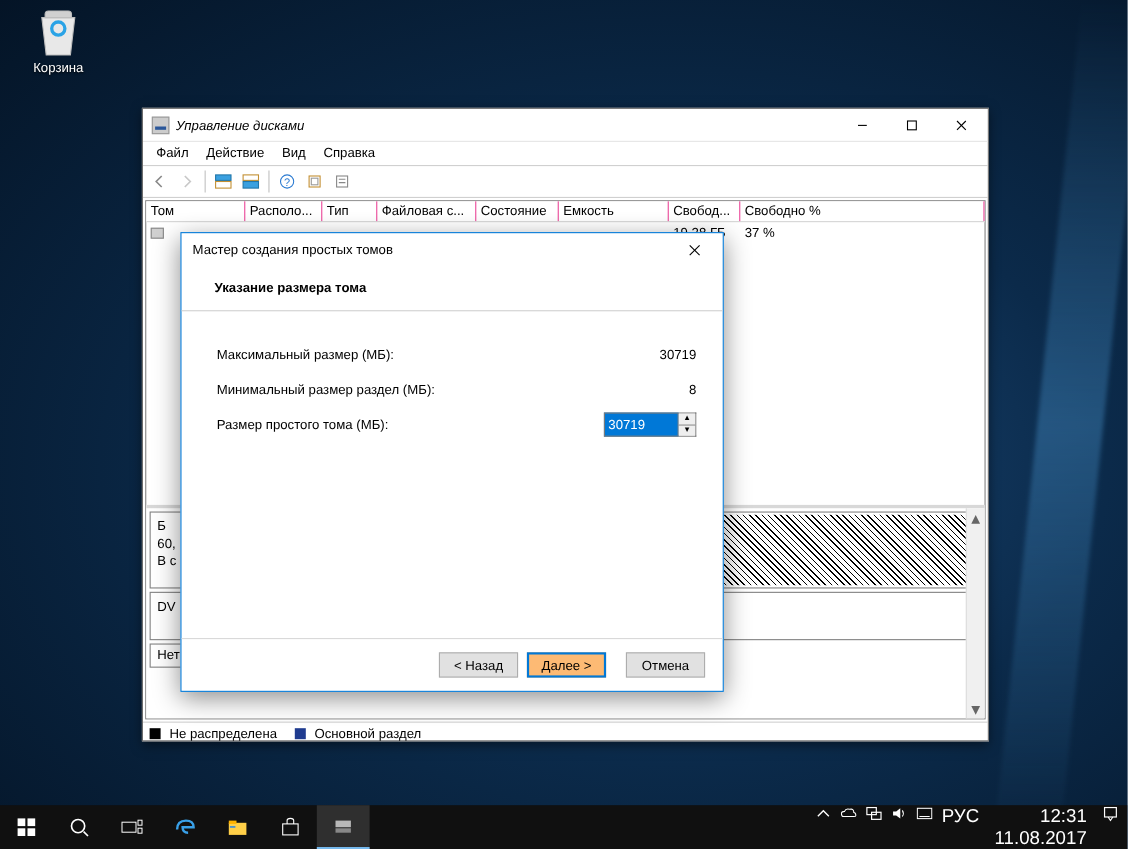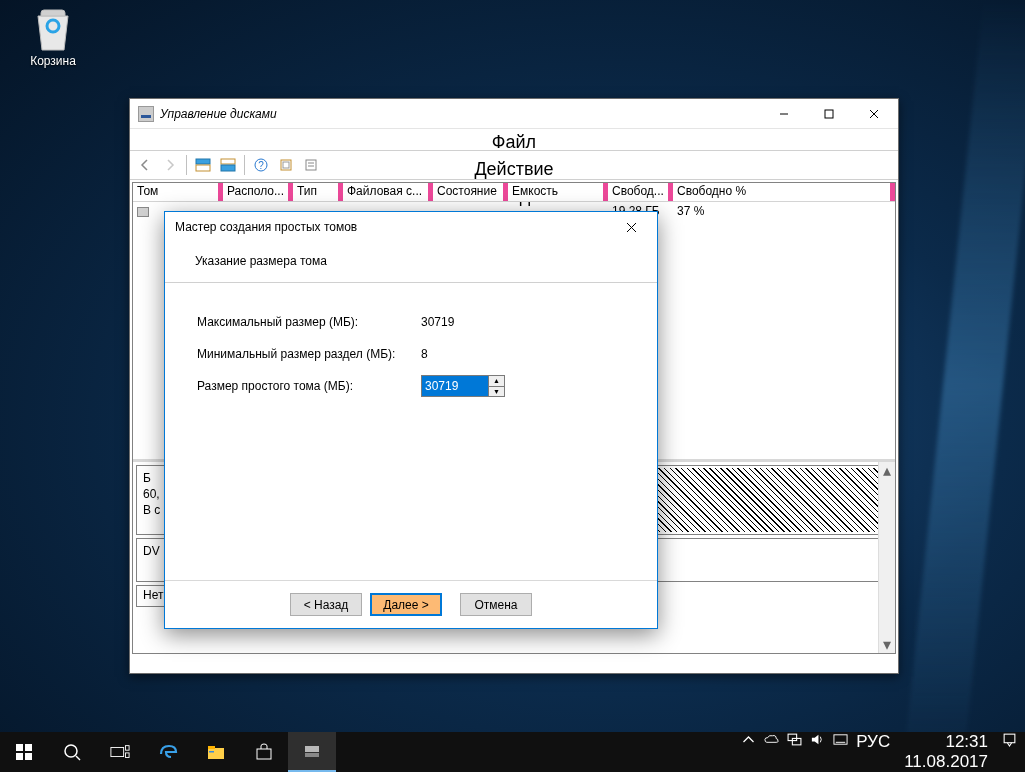--- a/index.html
+++ b/index.html
@@ -28,30 +28,30 @@
     background: #fff; border: 1px solid #6d6d6d; box-shadow: 0 3px 10px rgba(0,0,0,.5);
   }
   .titlebar { height: 30px; display: flex; align-items: center; padding: 0 2px 0 8px; border-bottom: 1px solid #e5e5e5; font-style: italic; }
   .titlebar .app-icon { width: 16px; height: 16px; margin-right: 6px; background:#ccc; border:1px solid #999; position:relative;}
   .titlebar .app-icon::after{content:'';position:absolute;left:2px;top:8px;width:10px;height:3px;background:#2b579a;}
   .titlebar .title { font-size: 12px; color: #000; }
   .titlebar .spacer { flex: 1; }
   .win-btn { width: 45px; height: 29px; display: flex; align-items: center; justify-content: center; color:#444;}
   .win-btn svg { width: 10px; height: 10px; }
 
-  .menubar { height: 22px; display: flex; align-items: center; padding: 0 4px; font-size: 18px; border-bottom: 1px solid #d0d0d0; flex-direction: column; }
+  .menubar { height: 22px; display: flex; padding: 0 4px; font-size: 12px; border-bottom: 1px solid #d0d0d0; }
   .menubar span { padding: 3px 8px; }
 
   .toolbar { height: 29px; display: flex; align-items: center; padding: 0 4px; border-bottom: 1px solid #d0d0d0; gap:3px;}
   .tbtn { width: 22px; height: 22px; display: flex; align-items: center; justify-content: center; border:1px solid transparent;}
   .tsep { width: 1px; height: 20px; background: #c0c0c0; margin: 0 2px; }
 
   .content { position: relative; height: calc(100% - 30px - 22px - 29px - 21px); border:1px solid #828282; margin:2px; }
   .list-header { height: 19px; display: flex; background:#fff; border-bottom:1px solid #d4d4d4; font-size:12px; }
-  .list-header .col { border-right:5px solid #ec4899; padding:1px 4px; white-space:nowrap; overflow:hidden; }
+  .list-header .col { border-right:1px solid #ec4899; padding:1px 4px; white-space:nowrap; overflow:hidden; }
   .list-row { display:flex; font-size:12px; height:18px; align-items:center; }
   .list-row .cell { padding:0 4px; white-space:nowrap; overflow:hidden; }
 
   .lower-pane { position:absolute; left:0; right:0; top:276px; bottom:0; border-top:3px solid #d8d8d8; background:#fff;}
   .disk-row { height:70px; border:1px solid #828282; margin:3px; display:flex; font-size:12px; }
   .disk-info { width:92px; padding:4px 6px; border-right:1px solid #828282; line-height:1.35;}
   .disk-slot { flex:1; position:relative; }
   .hatched { background: repeating-linear-gradient(45deg,#fff 0 3px,#000 3px 4px); position:absolute; inset:2px;}
 
   .no-media { width:92px; height:22px; border:1px solid #828282; margin:0 3px 3px; padding:2px 6px; font-size:12px;}
@@ -64,34 +64,34 @@
 
   
   .dlg {
     position:absolute; left:164px; top:211px; width:494px; height:418px;
     background:#fff; border:1px solid #0078d7; box-shadow:0 6px 22px rgba(0,0,0,.45);
   }
   .dlg-title { height:30px; display:flex; align-items:center; padding:0 6px 0 10px; font-size:12px;}
   .dlg-title .spacer{flex:1;}
   .dlg-close { width:40px; height:28px; display:flex; align-items:center; justify-content:center; }
   .dlg-body { padding: 6px 24px 0; font-size:12px;}
-  .dlg-head-title { font-weight:normal; margin:6px 0 4px 6px;}
+  .dlg-head-title { font-weight:bold; margin:6px 0 4px 6px;}
   .dlg-head-sub { margin:0 0 0 30px; line-height:1.4;}
   .dlg-sep { height:1px; background:#d0d0d0; margin:14px -24px 26px;}
-  .field-row { display:flex; height:26px; align-items:center; margin-bottom:6px;}
+  .field-row { display:flex; height:26px; align-items:center; margin-bottom:6px;justify-content:space-between;}
   .field-row .lbl{ width:220px; padding-left:8px;}
   .field-row .val{ padding-left:12px;}
   .spinbox { display:flex; align-items:stretch; height:22px;}
   .spinbox input { width:68px; font-size:12px; padding:1px 3px; border:1px solid #7a7a7a;}
   .spinbox input.sel { background:#0078d7; color:#fff;}
   .spinbox .updn { width:16px; display:flex; flex-direction:column; border:1px solid #7a7a7a; border-left:none;}
   .spinbox .updn div{flex:1; display:flex; align-items:center; justify-content:center; font-size:7px; background:#efefef;}
   .spinbox .updn div:first-child{border-bottom:1px solid #7a7a7a;}
 
-  .dlg-footer { position:absolute; left:0; right:0; bottom:0; height:48px; border-top:1px solid #d9d9d9; display:flex; align-items:center; justify-content:center; padding:16px 16px; gap:8px;}
+  .dlg-footer { position:absolute; left:0; right:0; bottom:0; height:48px; border-top:1px solid #d9d9d9; display:flex; align-items:center; justify-content:flex-end; padding:16px 16px; gap:8px;}
   .btn { min-width:72px; height:23px; font-size:12px; background:#e1e1e1; border:1px solid #adadad; padding:0 12px;}
   .btn.primary { border:2px solid #0078d7; background:#fdba74; padding:0 11px; height:23px;}
 
   
   .taskbar { position:absolute; left:0; right:0; bottom:0; height:40px; background:#101010; display:flex; align-items:center; color:#fff; }
   .task-btn { width:48px; height:40px; display:flex; align-items:center; justify-content:center; }
   .task-btn svg{width:20px;height:20px;}
   .task-btn.active { background:#2f2f2f; border-bottom:2px solid #76b9ed;}
   .tray { margin-left:auto; display:flex; align-items:flex-start; gap:8px; padding-right:8px; font-size:17px;}
   .tray .clock{ text-align:right; line-height:1.2; padding:0 6px;}
@@ -233,20 +233,26 @@
       <div class="no-media">Нет носителя</div>
 
       <div class="scrollbar-v">
         <div class="arrow">▴</div>
         <div style="flex:1"></div>
         <div class="arrow" style="position:absolute;bottom:0;left:0;right:0">▾</div>
       </div>
     </div>
   </div>
 
+  <div class="legend">
+    <span class="swatch" style="background:#000"></span>
+    <span>Не распределена</span>
+    <span class="swatch" style="background:#1f3b8f;margin-left:10px"></span>
+    <span>Основной раздел</span>
+  </div>
 </div>
 
 <div class="dlg">
   <div class="dlg-title">
     <span>Мастер создания простых томов</span>
     <div class="spacer"></div>
     <div class="dlg-close">
       <svg width="11" height="11" viewBox="0 0 11 11">
           <line x1="1" y1="1" x2="10" y2="10" stroke="#000"></line>
           <line x1="10" y1="1" x2="1" y2="10" stroke="#000"></line>

